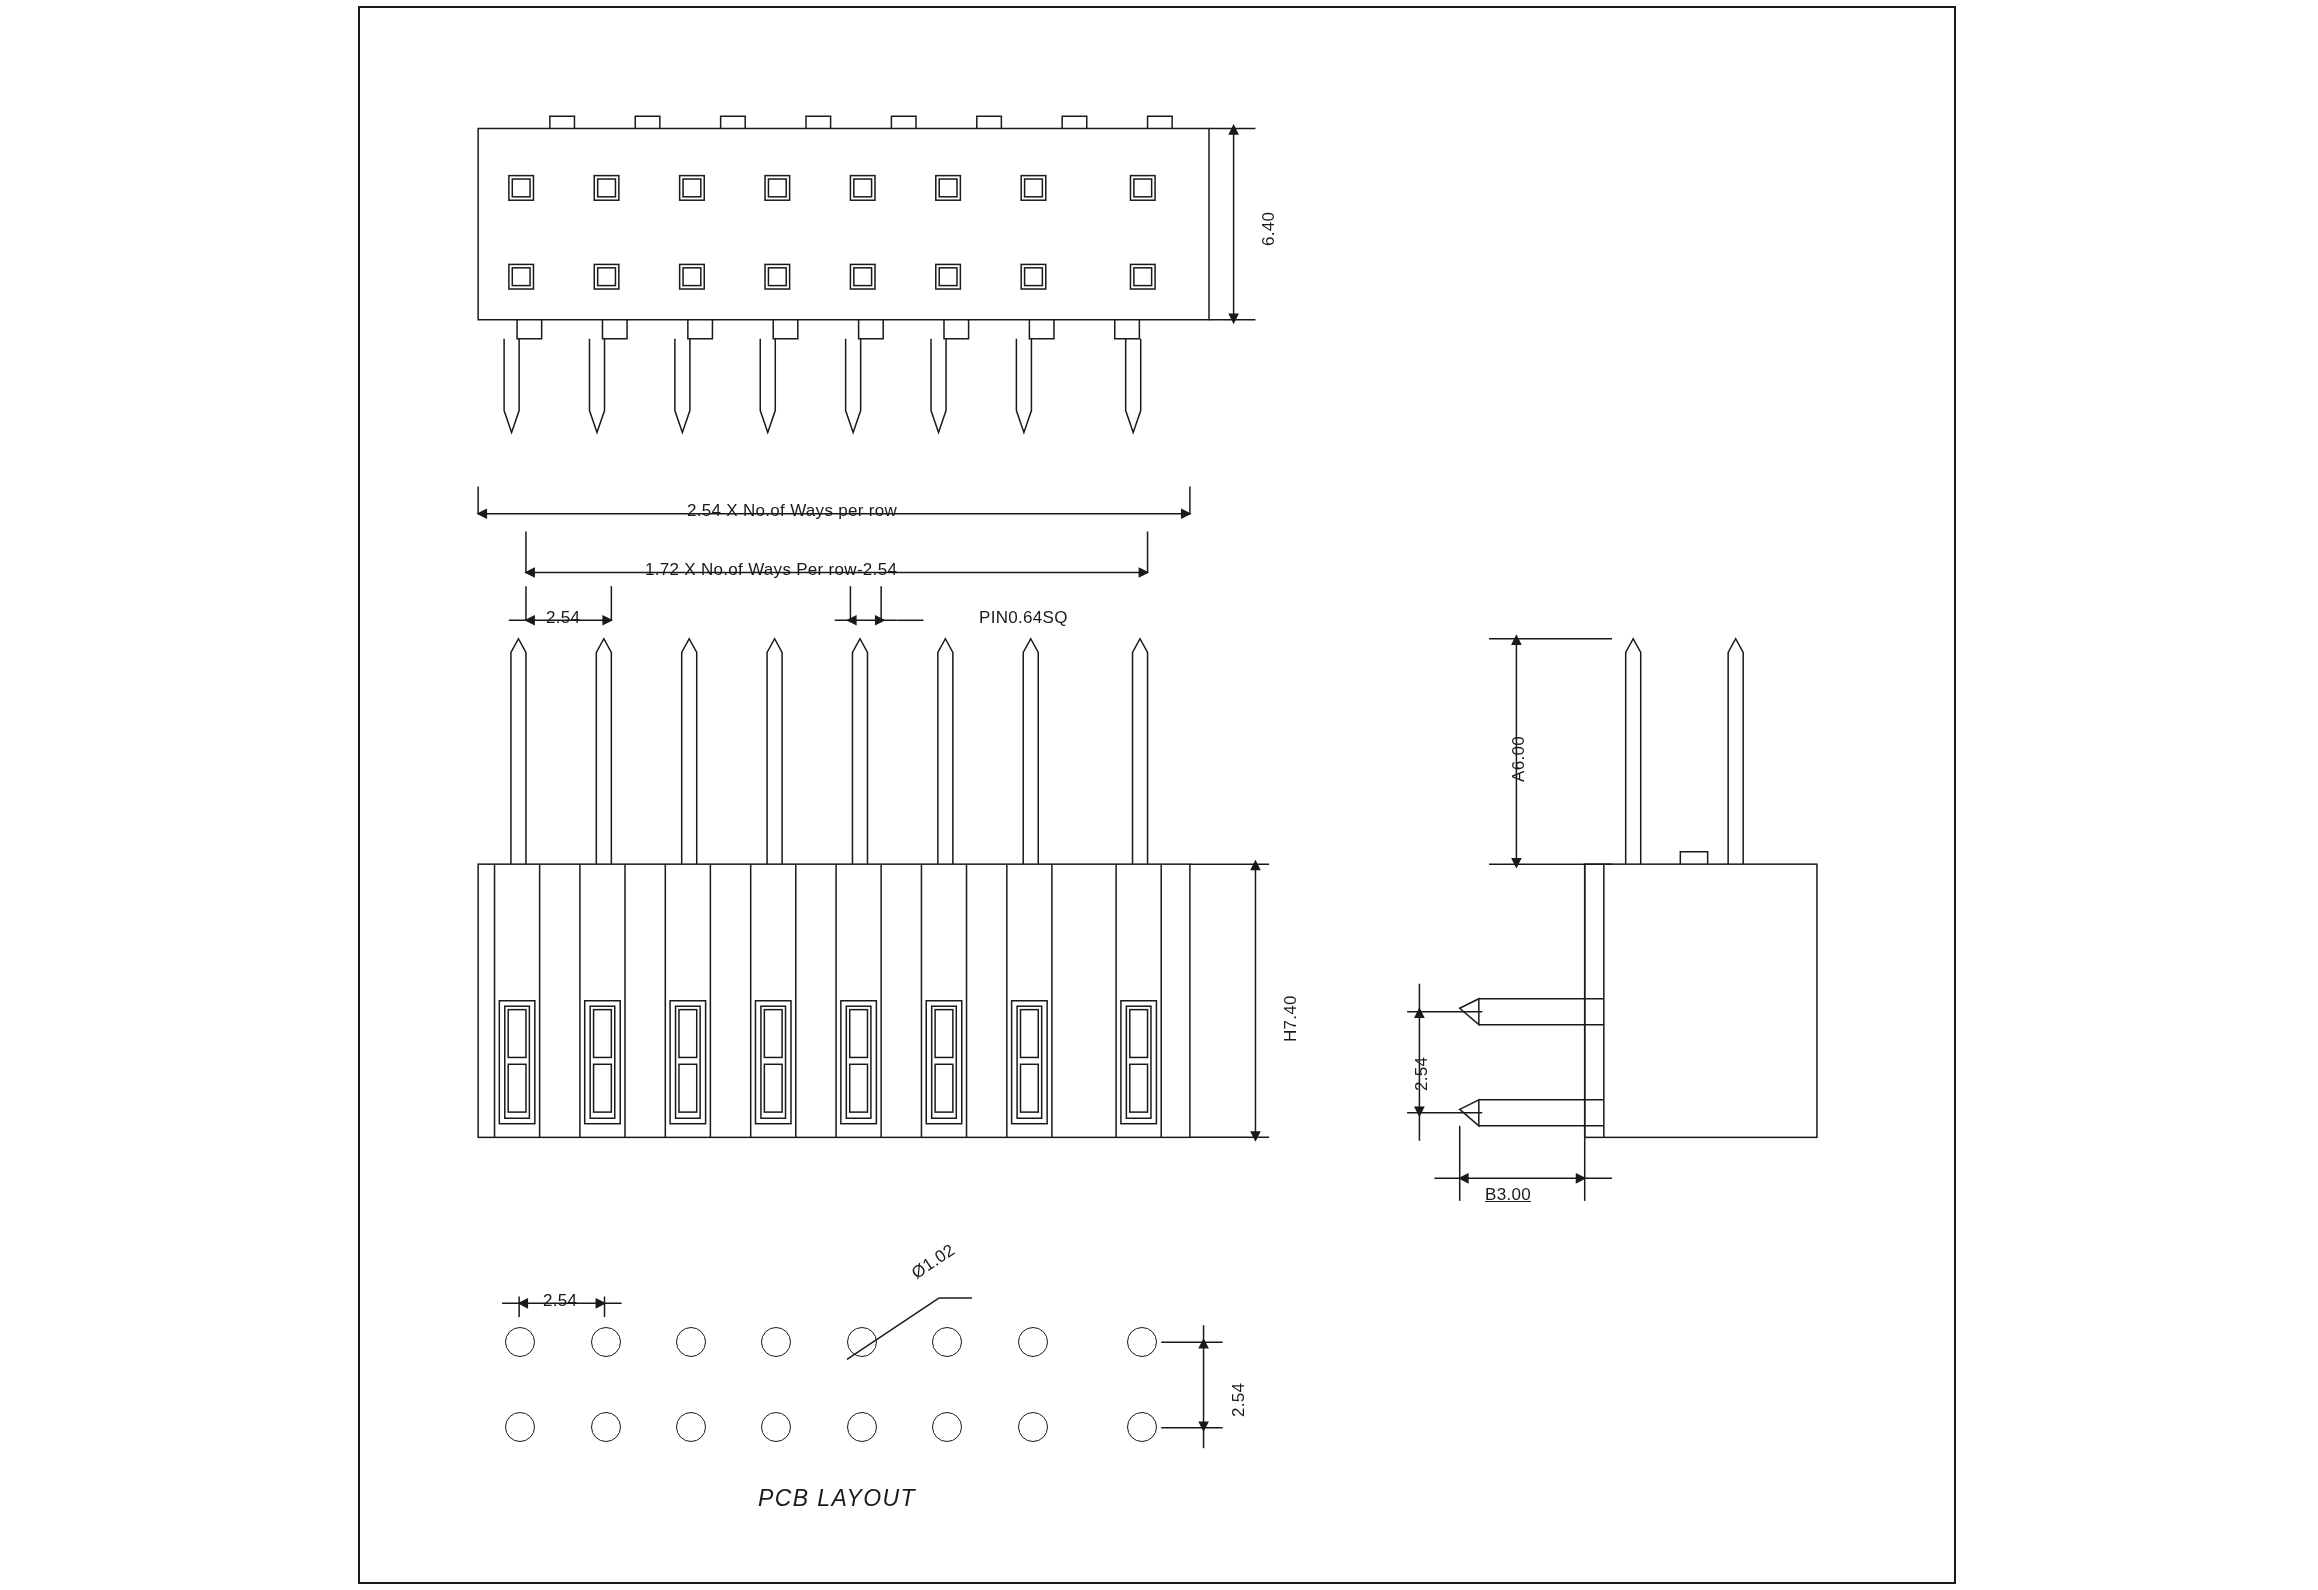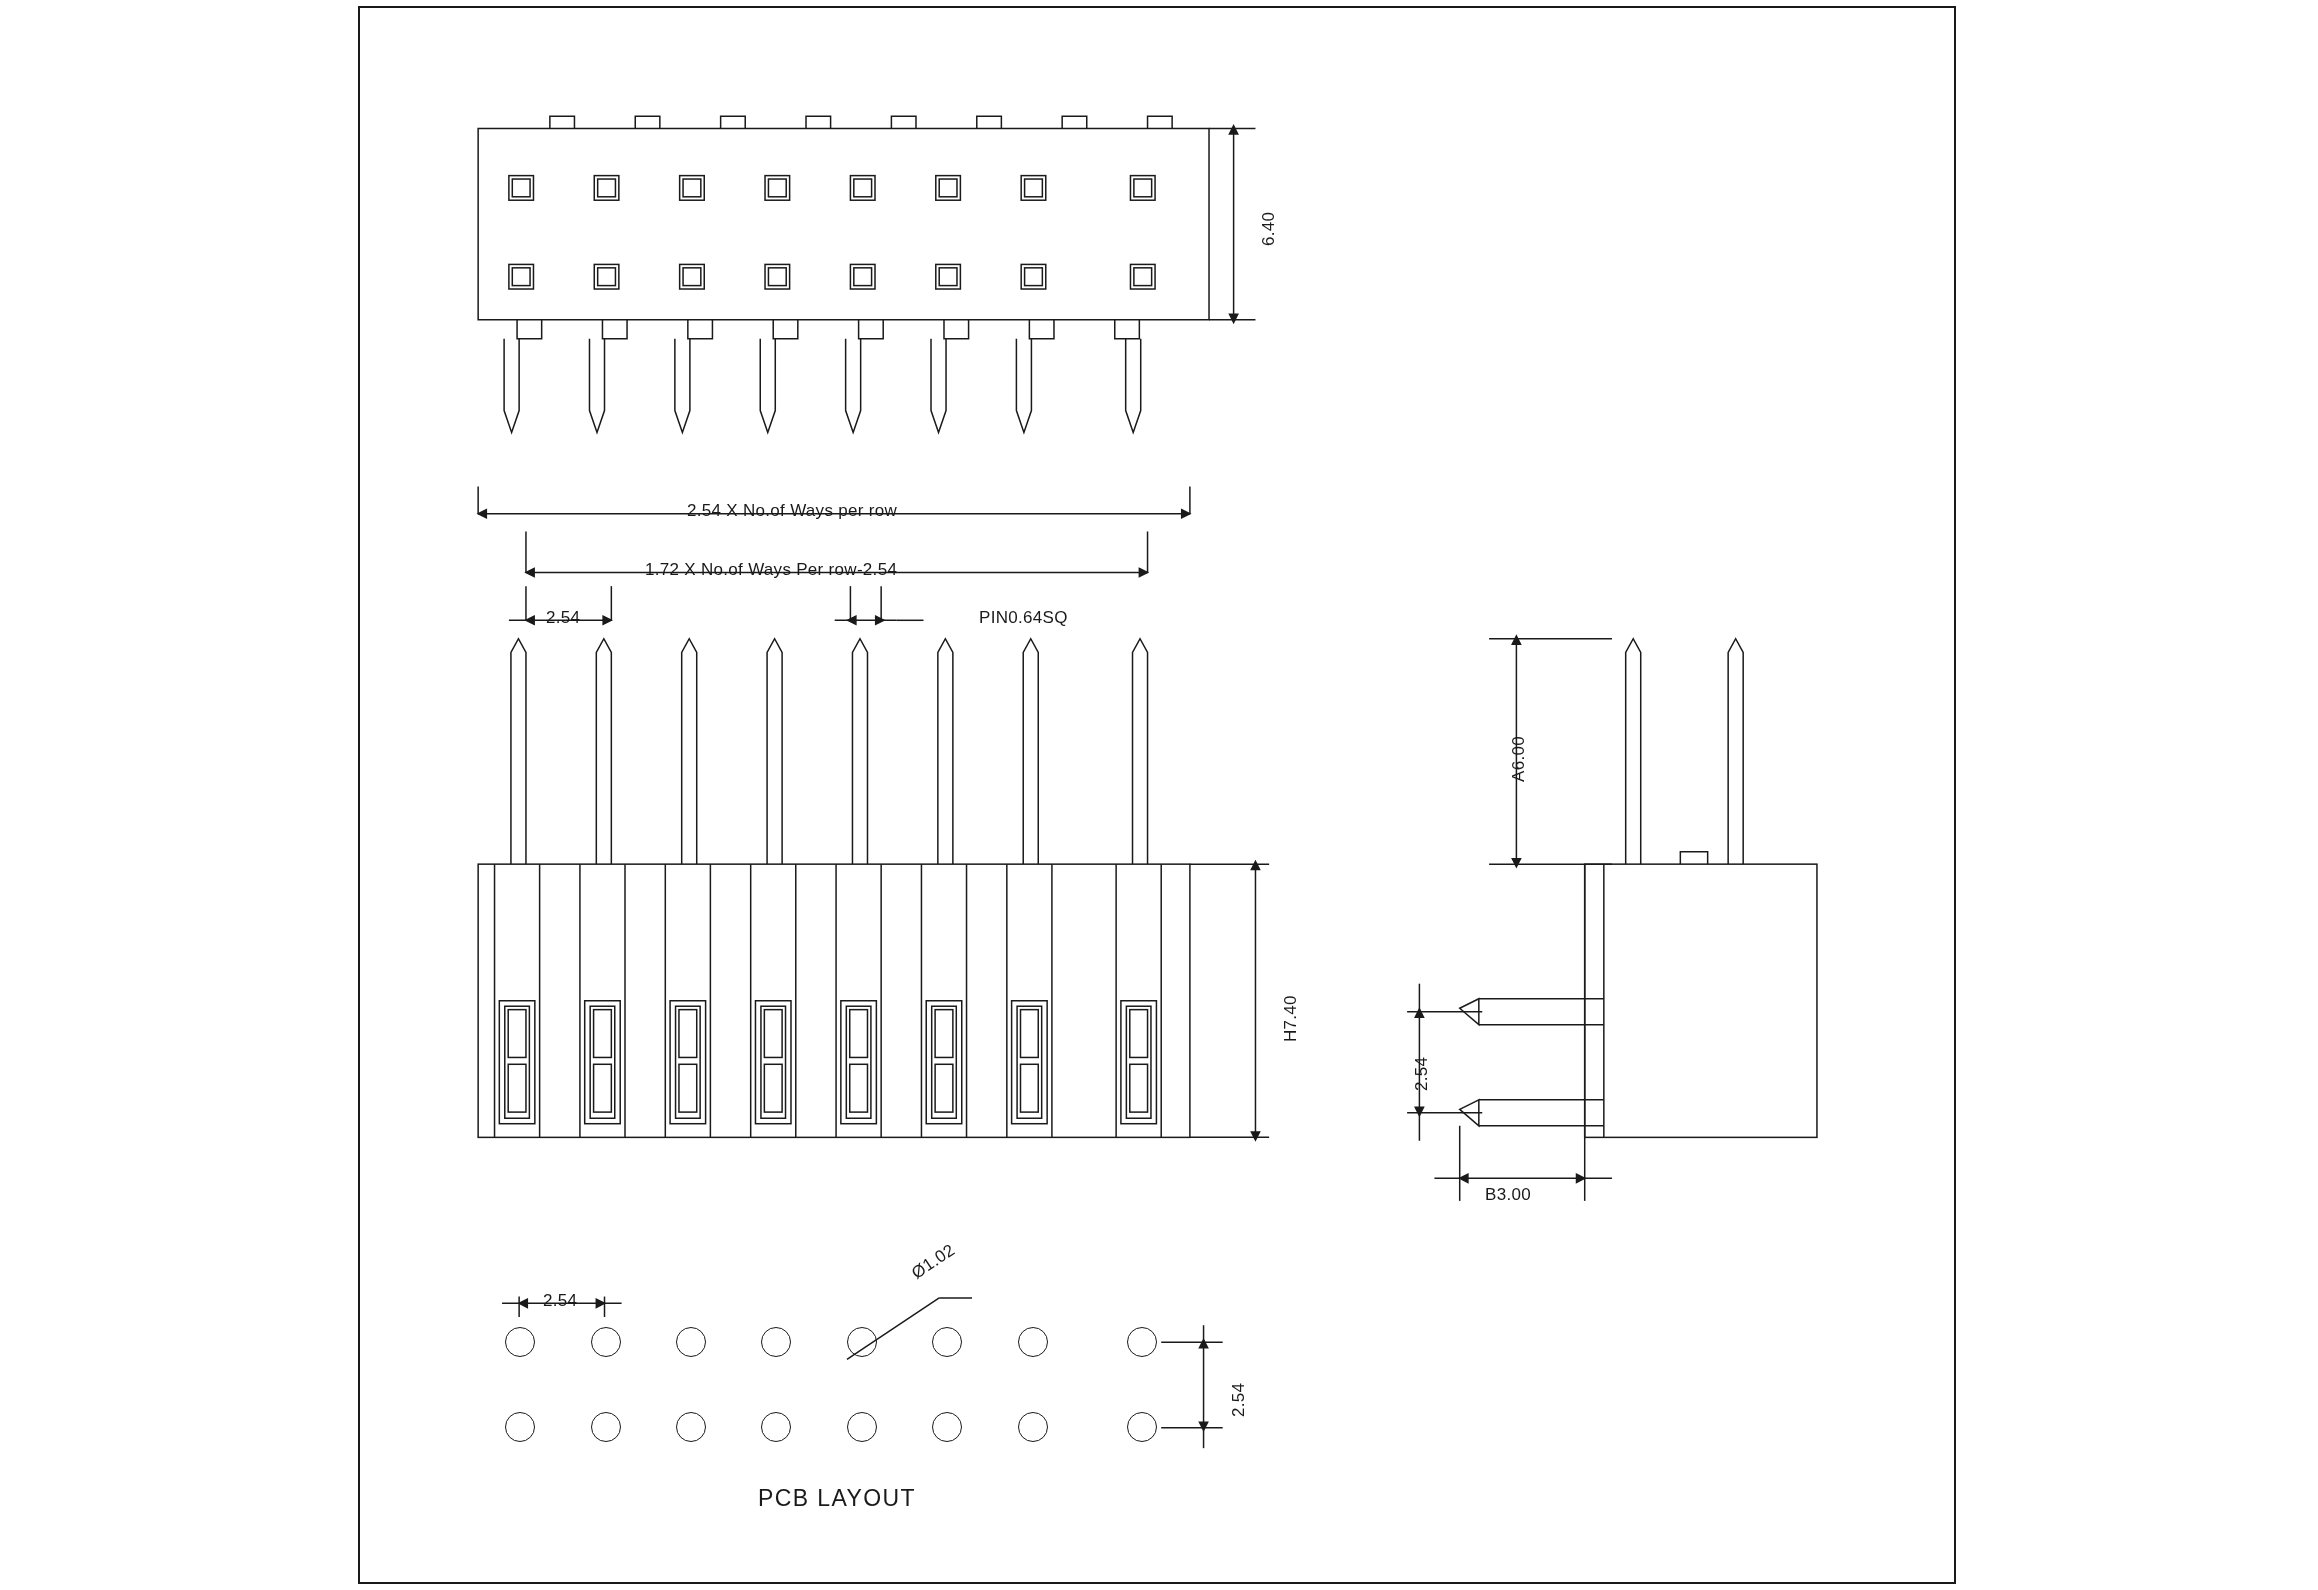--- a/index.html
+++ b/index.html
@@ -34,20 +34,21 @@
     white-space: nowrap;
     letter-spacing: 0.3px;
   }
   .lbl-v {
     transform-origin: 0 0;
     transform: rotate(-90deg);
   }
   .lbl-big {
     font-size: 23px;
     letter-spacing: 1.4px;
+    font-style: italic;
   }
   .circle {
     position: absolute;
     border: 1.4px solid #1a1a1a;
     border-radius: 50%;
     box-sizing: border-box;
   }
   svg.overlay {
     position: absolute;
     left: 0;
@@ -332,21 +333,21 @@
   <div class="lbl" style="left:546px; top:608px;">2.54</div>
 
   <div class="lbl" style="left:979px; top:608px;">PIN0.64SQ</div>
 
   <div class="lbl lbl-v" style="left:1281px; top:1042px;">H7.40</div>
 
   <div class="lbl lbl-v" style="left:1509px; top:782px;">A6.00</div>
 
   <div class="lbl lbl-v" style="left:1412px; top:1091px;">2.54</div>
 
-  <div class="lbl" style="left:1485px; top:1185px;">B3.00</div>
+  <div class="lbl" style="left:1485px; top:1185px;text-decoration:underline;">B3.00</div>
 
   <div class="lbl" style="left:543px; top:1291px;">2.54</div>
 
   <div class="lbl" style="left:908px; top:1267px; transform: rotate(-34deg); transform-origin: 0 0;">Ø1.02</div>
 
   <div class="lbl lbl-v" style="left:1229px; top:1417px;">2.54</div>
 
   <div class="lbl lbl-big" style="left:758px; top:1485px;">PCB  LAYOUT</div>
 
 </div>

